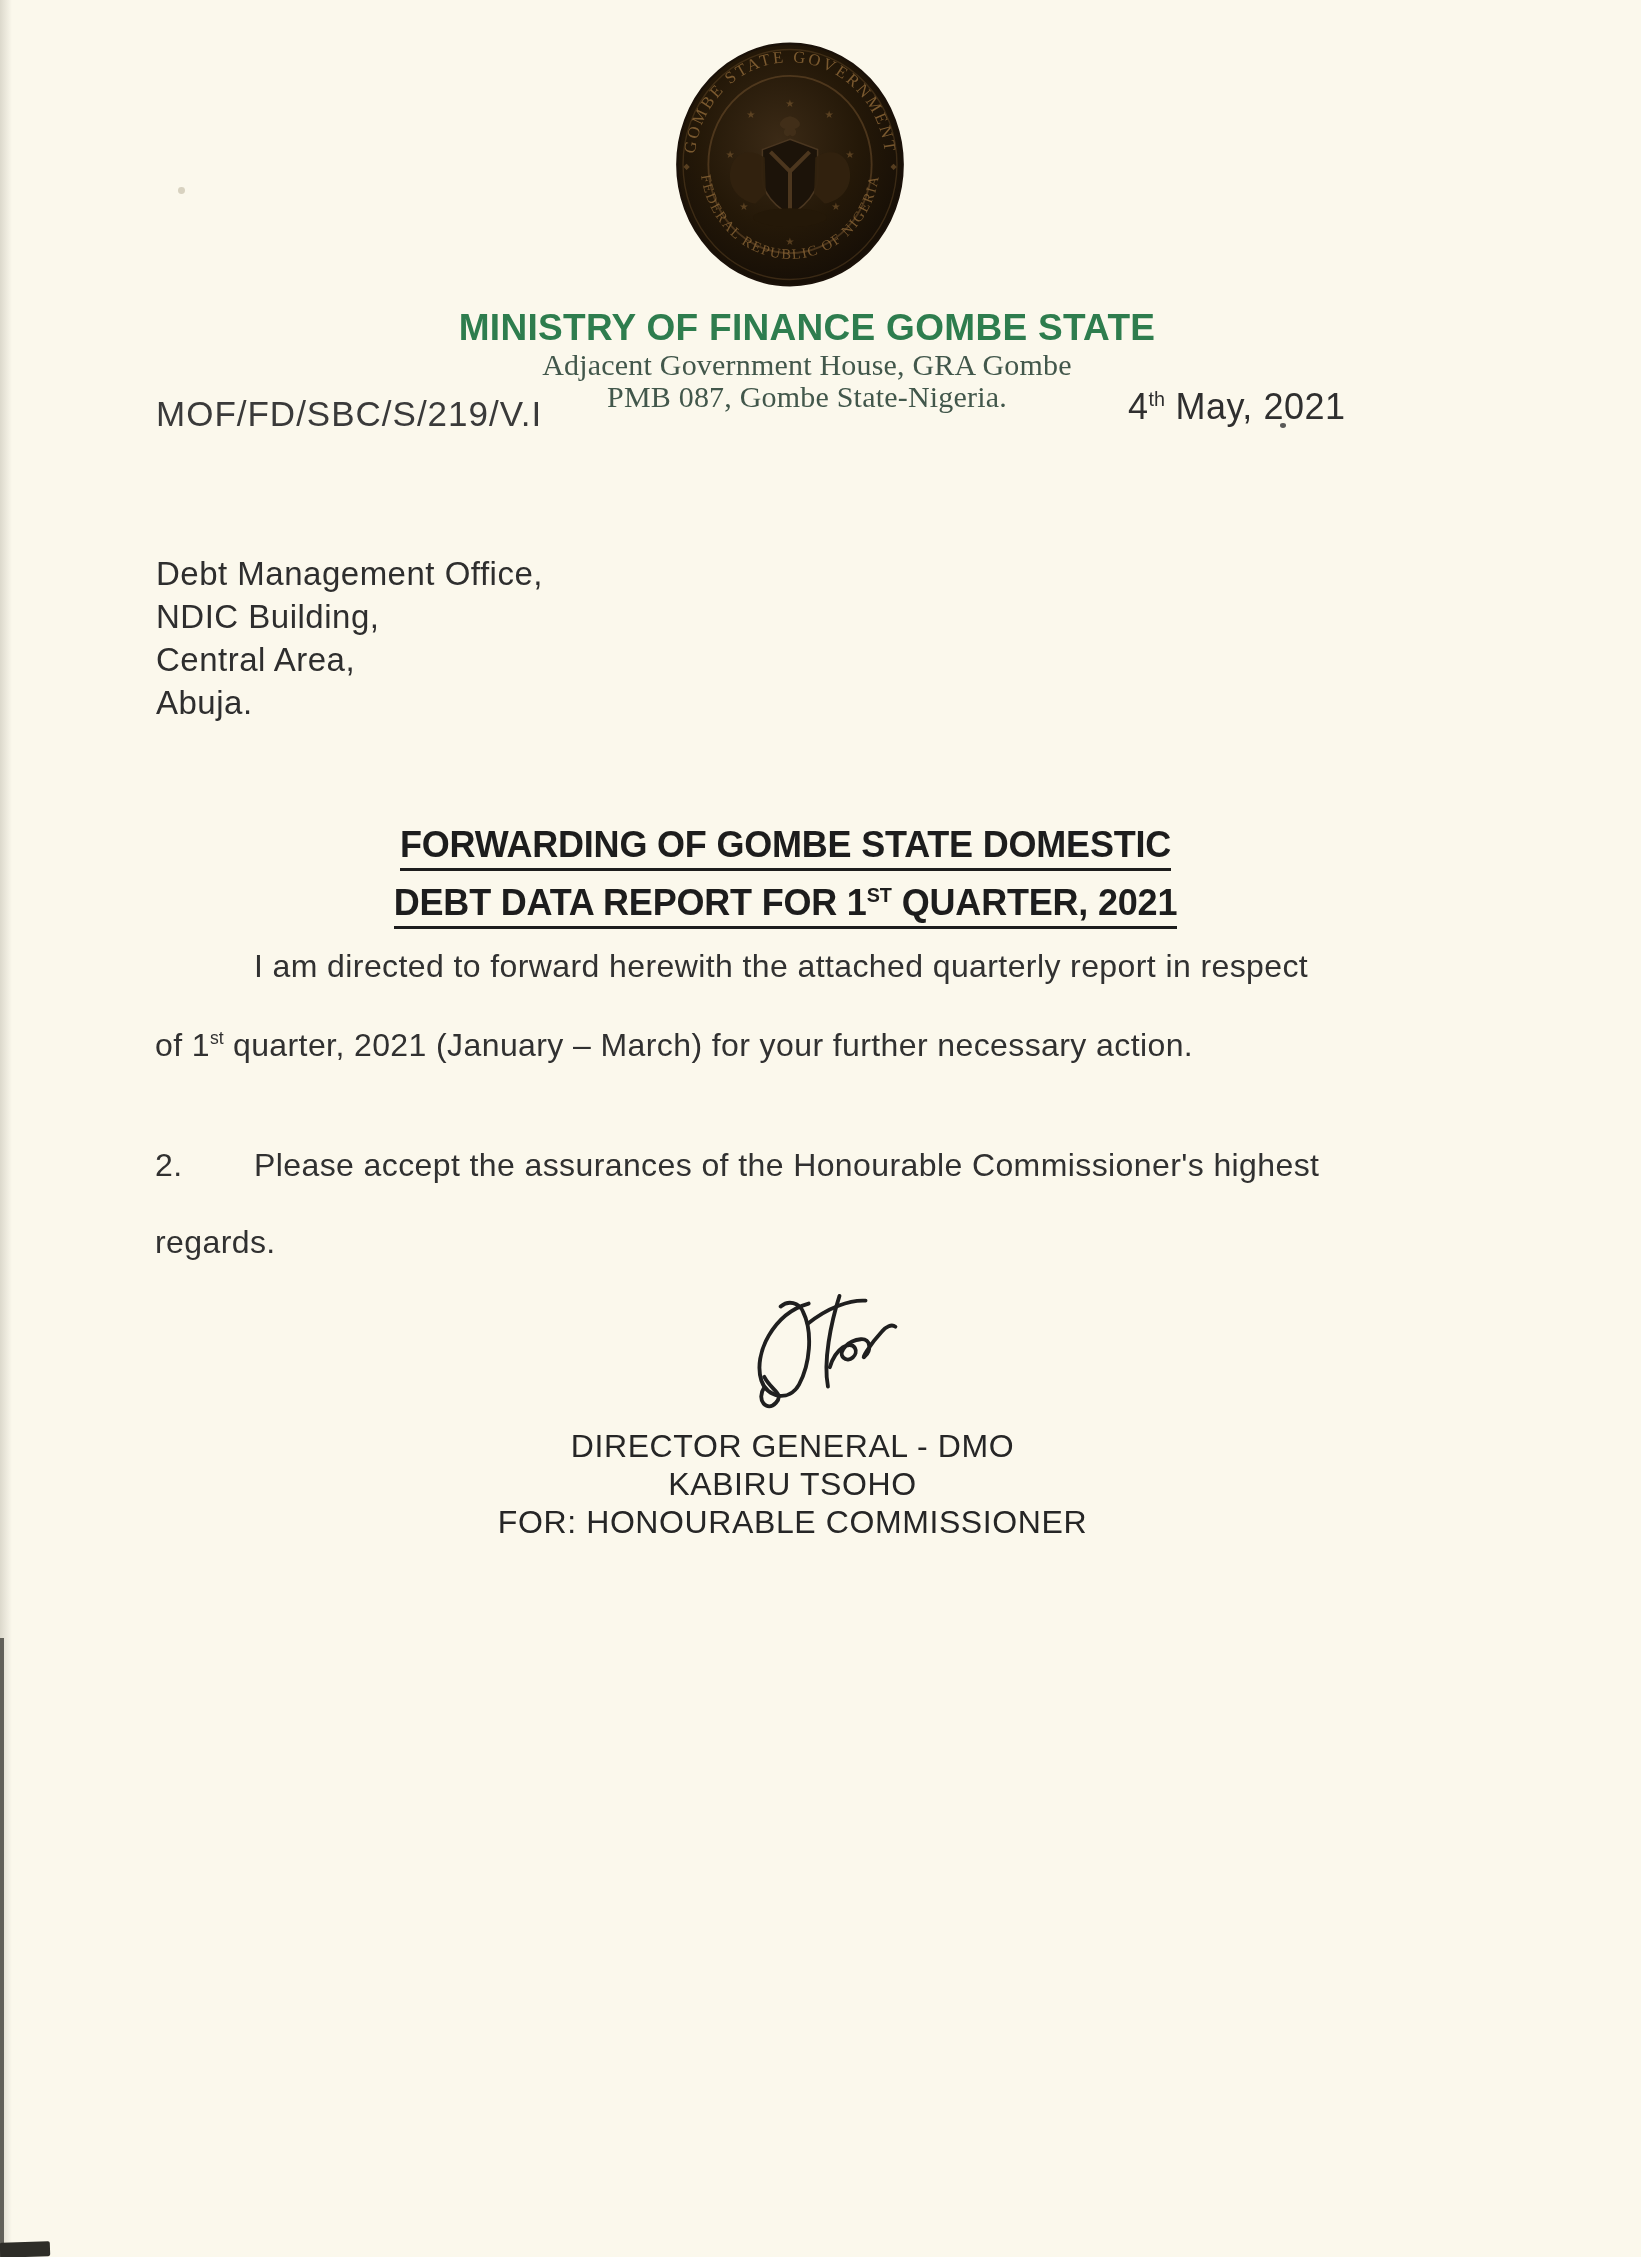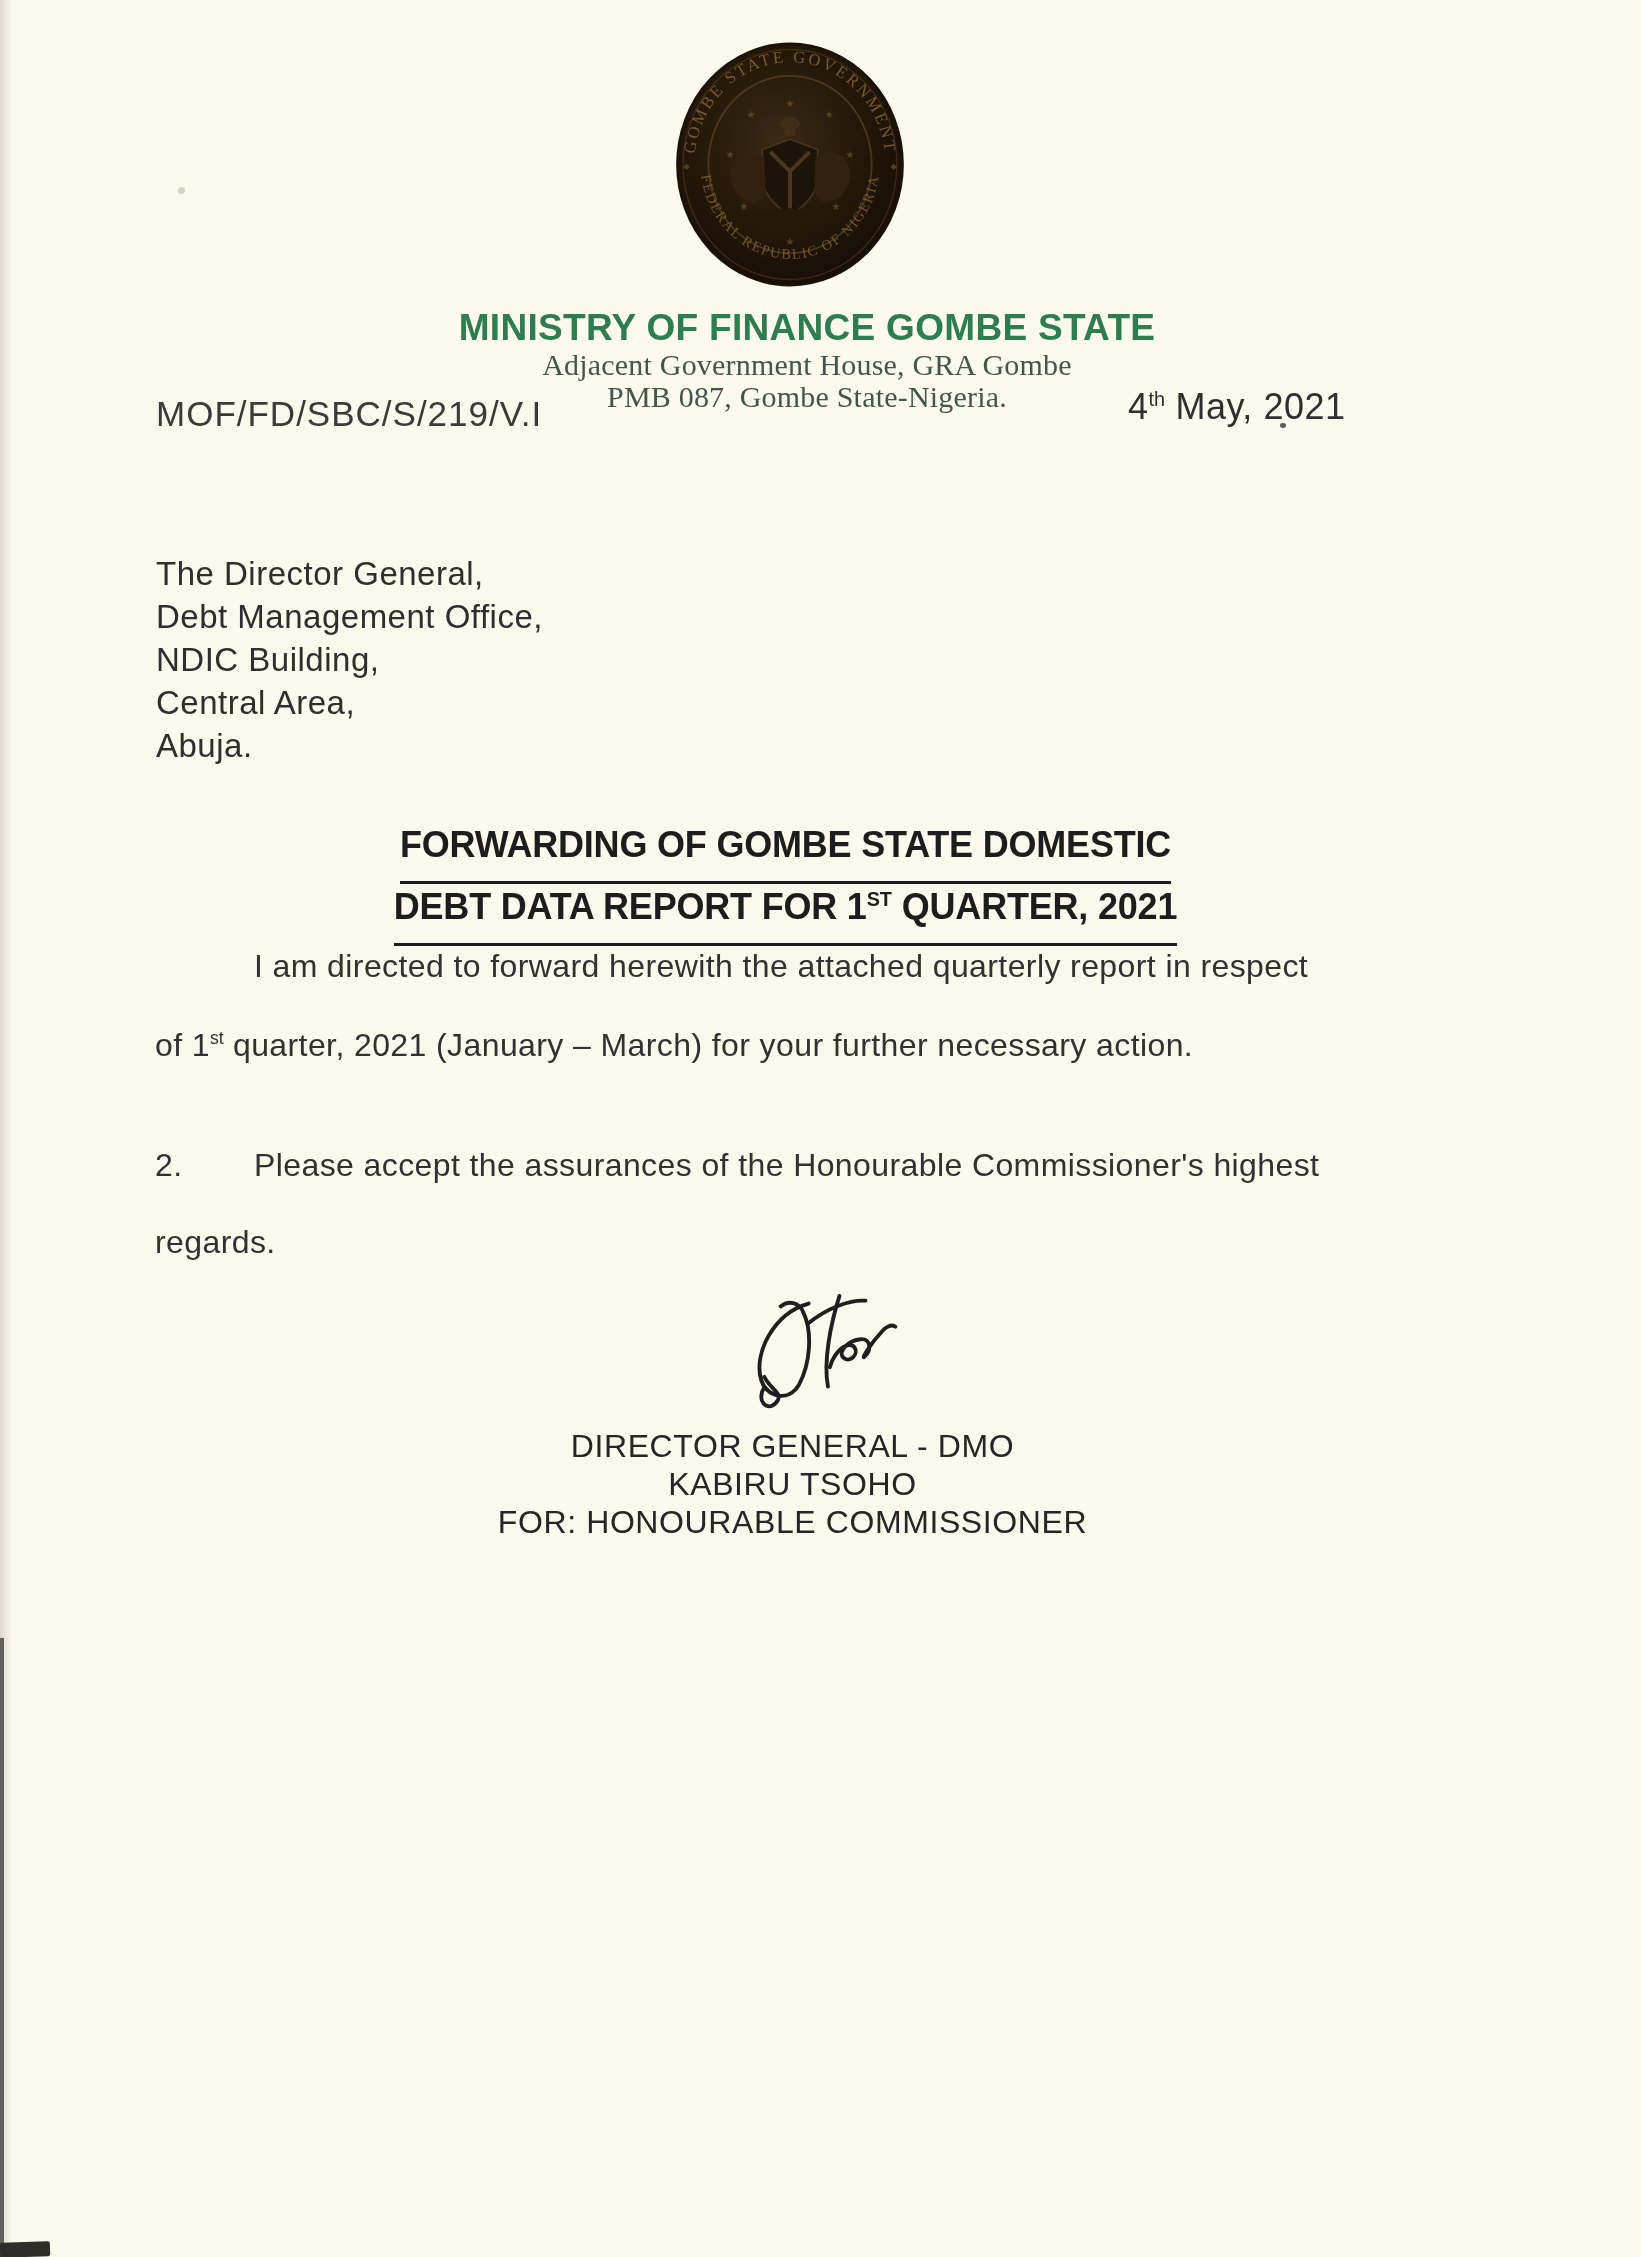--- a/index.html
+++ b/index.html
@@ -35,21 +35,21 @@
   .ref{left:156px;top:394px;font-size:35px;letter-spacing:1px;color:#3a3a3a;}
   .date{left:1128px;top:386px;font-size:36px;color:#2f2f2f;letter-spacing:0.5px;}
   sup{font-size:.55em;vertical-align:super;letter-spacing:0;}
 
   
   .addressee{left:156px;top:552px;font-size:33px;line-height:43px;color:#2e2e2e;letter-spacing:0.5px;}
 
   
   .subject{left:0;right:70px;top:824px;text-align:center;color:#1d1d1d;
     font-weight:700;font-size:36px;letter-spacing:-0.2px;}
-  .subject .line{display:inline-block;border-bottom:3.9px solid #1d1d1d;padding-bottom:15px;margin-bottom:2px;}
+  .subject .line{display:inline-block;border-bottom:3.9px solid #1d1d1d;padding-bottom:2px;margin-bottom:11px;}
 
   
   .para{font-size:32px;color:#313131;letter-spacing:0.4px;white-space:nowrap;}
   .p1l1{left:254px;top:948px;}
   .p1l2{left:155px;top:1027px;}
   .p2num{left:155px;top:1147px;}
   .p2l1{left:254px;top:1147px;}
   .p2l2{left:155px;top:1224px;}
 
   
@@ -114,21 +114,20 @@
   </div>
 
   <div class="abs ministry">MINISTRY OF FINANCE GOMBE STATE</div>
   <div class="abs addr addr1">Adjacent Government House, GRA Gombe</div>
   <div class="abs addr addr2">PMB 087, Gombe State-Nigeria.</div>
 
   <div class="abs ref">MOF/FD/SBC/S/219/V.I</div>
   <div class="abs date"><span>4</span><sup>th</sup><span> May, 2021</span></div>
 
   <div class="abs addressee">
-    <div>The Director General,</div>
     <div>Debt Management Office,</div>
     <div>NDIC Building,</div>
     <div>Central Area,</div>
     <div>Abuja.</div>
   </div>
 
   <div class="abs subject">
     <span class="line">FORWARDING OF GOMBE STATE DOMESTIC</span><br>
     <span class="line"><span>DEBT DATA REPORT FOR 1</span><sup>ST</sup><span> QUARTER, 2021</span></span>
   </div>

